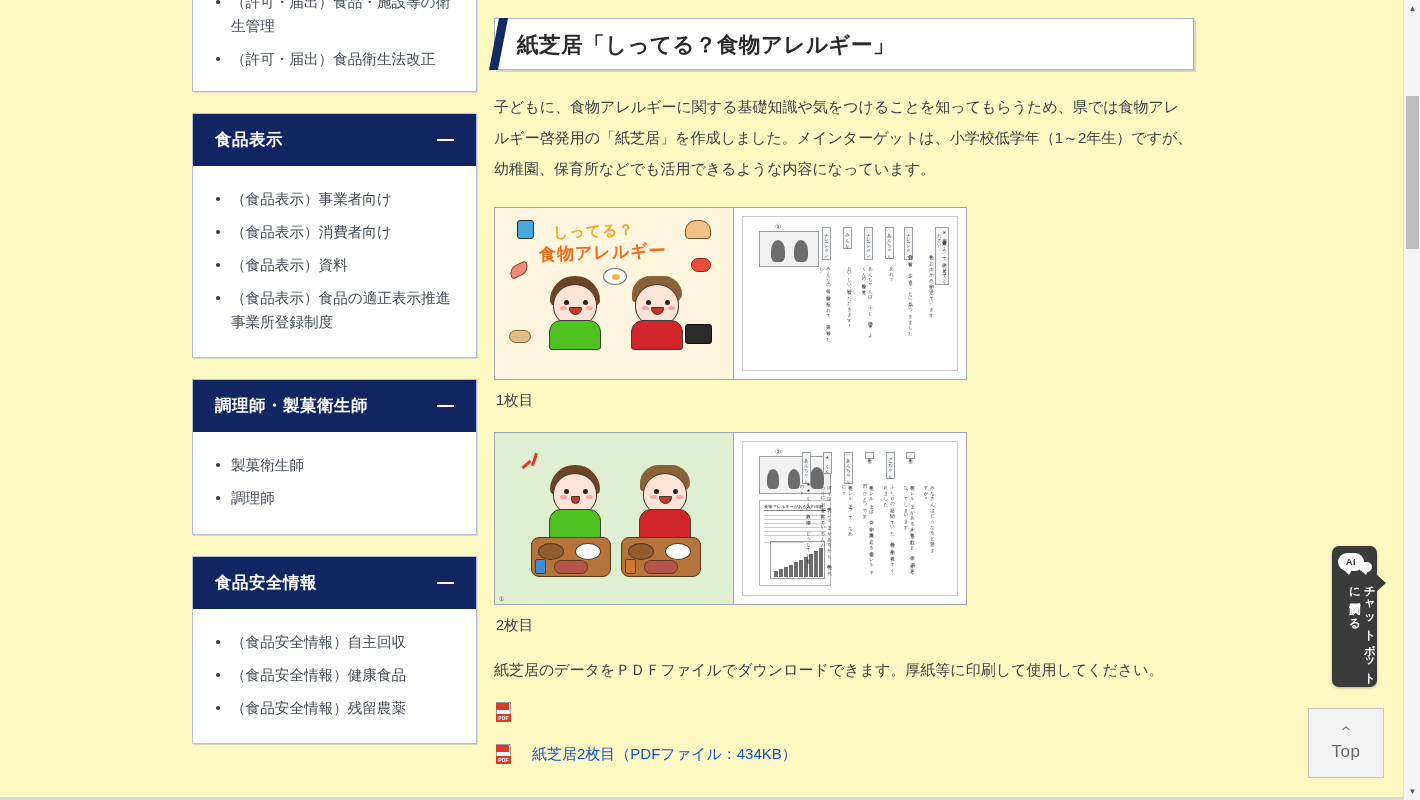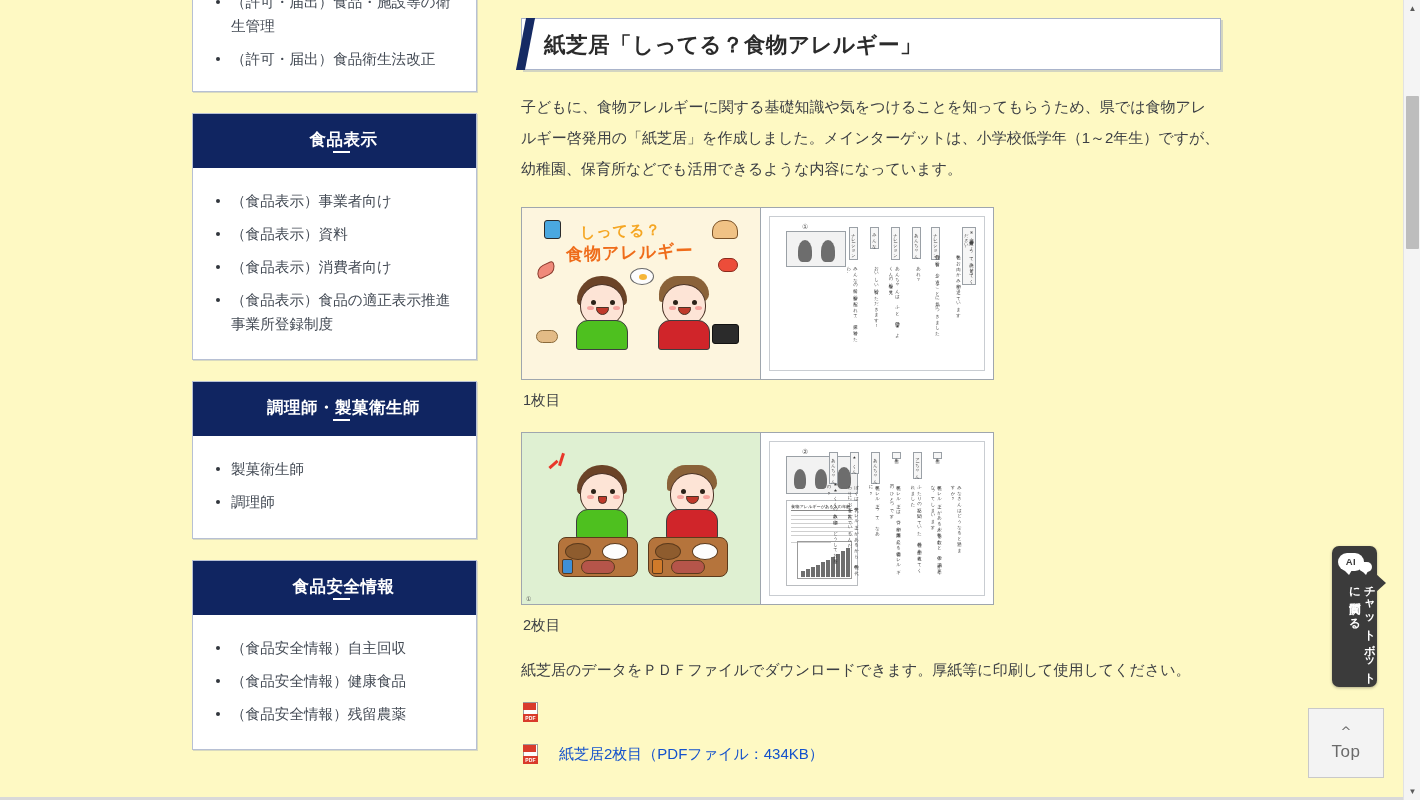--- a/index.html
+++ b/index.html
@@ -29,26 +29,25 @@
     background: #ffffff;
     margin-bottom: 21px;
     box-shadow: 1px 1px 0 rgba(150,160,185,.35);
   }
   .side-head {
     background: #102561;
     color: #ffffff;
     font-weight: bold;
     font-size: 16.5px;
     letter-spacing: .5px;
-    padding: 15px 18px 15px 36px;
+    padding: 15px 18px 15px 22px;
     display: flex;
     align-items: center;
     justify-content: space-between;
     cursor: pointer;
-    flex-direction: column;
   }
   .side-head .minus {
     display: inline-block;
     width: 17px; height: 2px;
     background: #ffffff;
     margin-right: 4px;
   }
   .side-body { padding: 12px 10px 14px 10px; }
   .side-ul { list-style: none; margin: 0; padding: 0; }
   .side-ul li {
@@ -67,21 +66,21 @@
     width: 4px; height: 4px;
     border-radius: 50%;
     background: #31363d;
   }
   
   #box-cut { margin-top: 0; }
 
   
   #main {
     position: absolute;
-    left: 521px; top: 0;
+    left: 494px; top: 0;
     width: 700px;
   }
   .page-title-box {
     margin-top: 18px;
     border: 1px solid #aab4cb;
     background: #ffffff;
     height: 52px;
     display: flex;
     align-items: center;
     box-shadow: 2px 2px 0 rgba(160,168,190,.45);
@@ -334,22 +333,22 @@
     </div>
 
     <div class="side-box">
       <div class="side-head">
         <span>食品表示</span>
         <span class="minus"></span>
       </div>
       <div class="side-body">
         <ul class="side-ul">
           <li>（食品表示）事業者向け</li>
+          <li>（食品表示）消費者向け</li>
           <li>（食品表示）資料</li>
-          <li>（食品表示）消費者向け</li>
           <li>（食品表示）食品の適正表示推進事業所登録制度</li>
         </ul>
       </div>
     </div>
 
     <div class="side-box">
       <div class="side-head">
         <span>調理師・製菓衛生師</span>
         <span class="minus"></span>
       </div>

